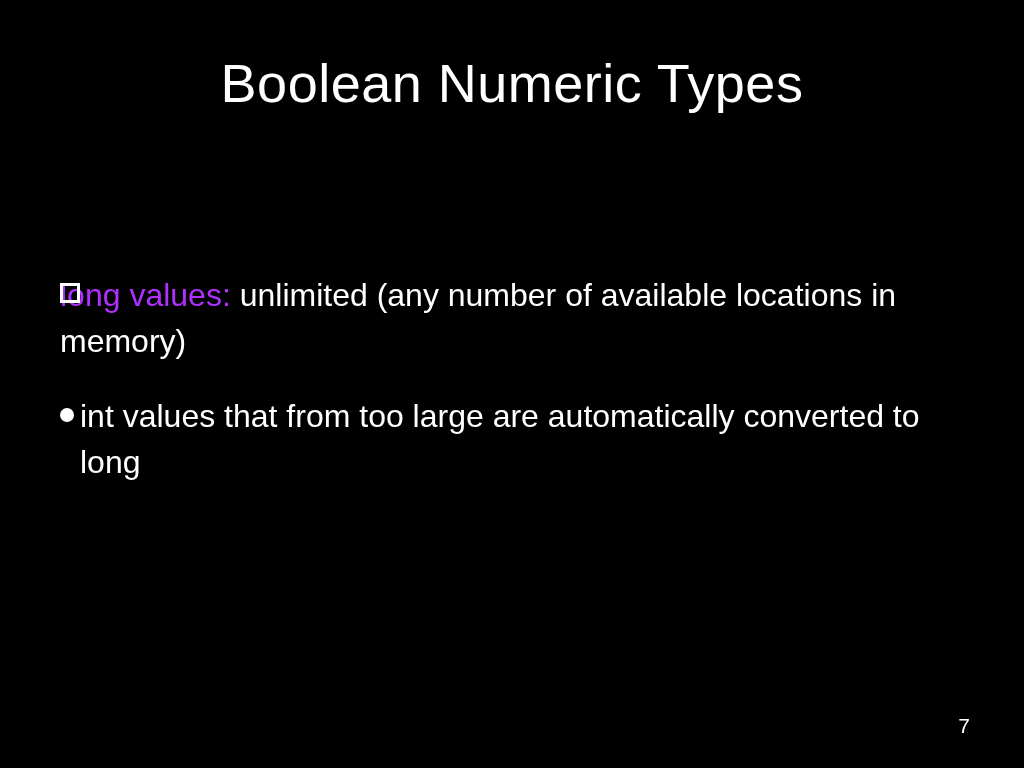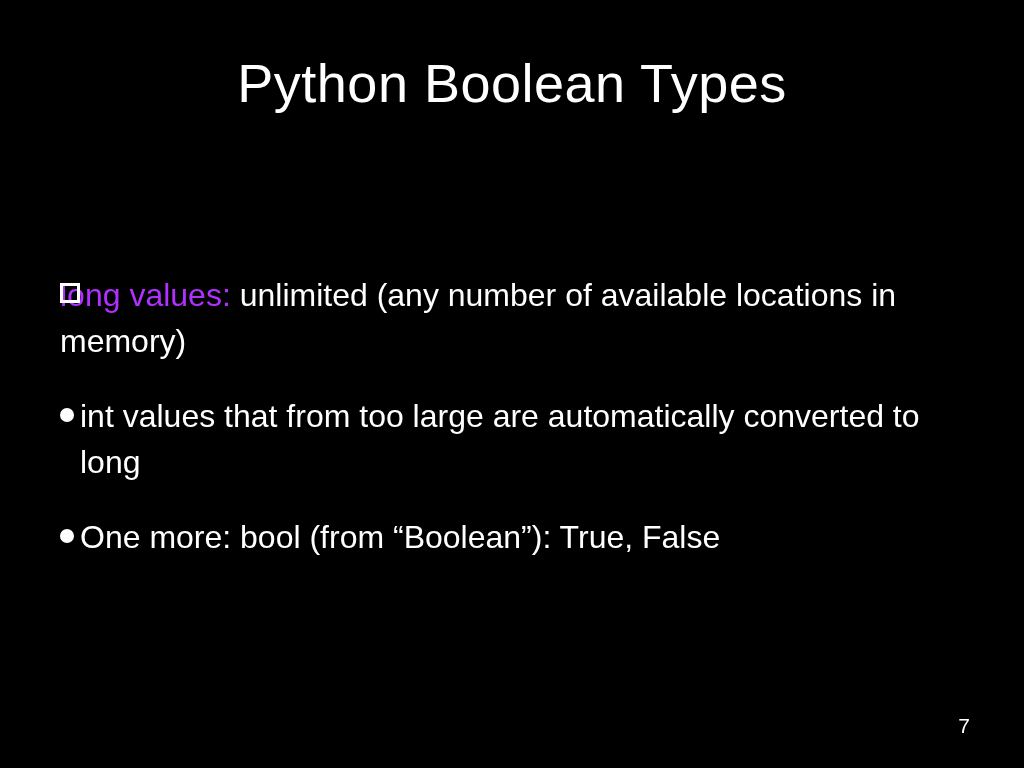--- a/index.html
+++ b/index.html
@@ -82,35 +82,31 @@
       bottom: 30px;
       right: 54px;
       font-size: 21px;
       color: #ffffff;
     }
   </style>
 </head>
 <body>
 
 <div class="slide">
-  <h1 class="title">Python Boolean Types</h1>
+  <h1 class="title">Boolean Numeric Types</h1>
 
   <div class="content">
 
     <div class="bullet-item first-item">
       <span class="bullet-marker hollow"></span>
       <span class="bullet-text"><span class="highlight">long values:</span><span> unlimited (any number of available locations in memory)</span></span>
     </div>
 
     <div class="bullet-item">
       <span class="bullet-marker"></span>
       <span class="bullet-text">int values that from too large are automatically converted to long</span>
     </div>
 
-    <div class="bullet-item">
-      <span class="bullet-marker"></span>
-      <span class="bullet-text">One more: bool (from “Boolean”): True, False</span>
-    </div>
 
   </div>
 
   <div class="page-number">7</div>
 </div>
 
 </body></html>

